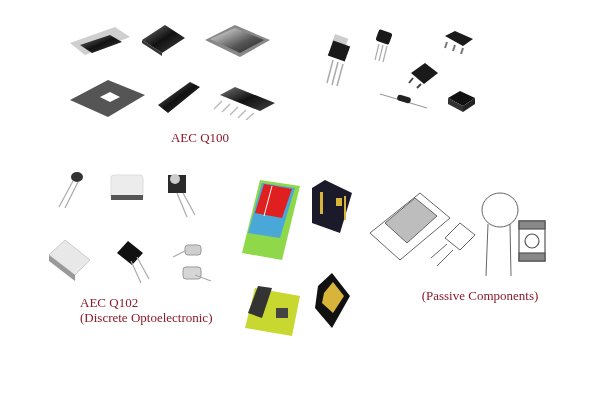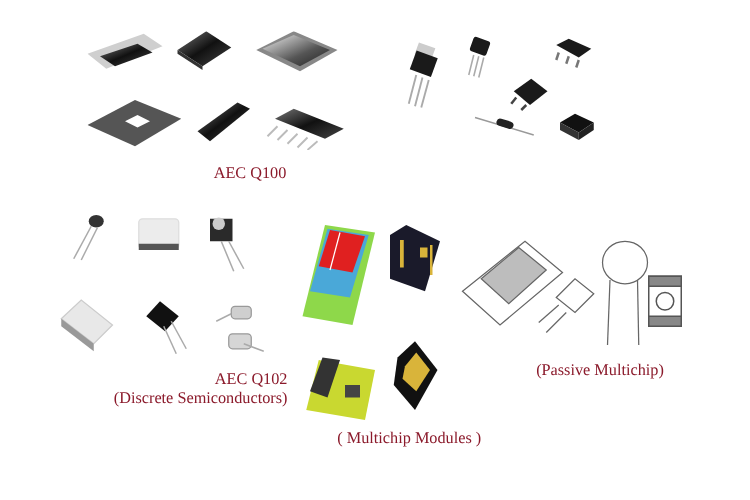--- a/index.html
+++ b/index.html
@@ -11,21 +11,21 @@
     }
     .canvas { position: absolute; left: 0; top: 0; width: 600px; height: 306px; }
     .label {
       position: absolute;
       color: #8b1a2b;
       font-size: 13px;
       line-height: 15px;
       text-align: center;
       white-space: nowrap;
     }
-    .label.left { text-align: right; }
+    .label.left { text-align: left; }
     .art { position: absolute; }
   </style>
 </head>
 <body>
 
 <div class="canvas">
 
   <svg class="art" style="left:70px;top:25px" width="220" height="95" viewBox="0 0 220 95">
     <defs>
       <linearGradient id="gChip" x1="0" y1="0" x2="1" y2="1">
@@ -156,21 +156,21 @@
     </g>
     <g>
       <rect x="140" y="80" width="16" height="10" rx="3" fill="#cfcfcf" stroke="#999"></rect>
       <line x1="140" y1="86" x2="128" y2="92" stroke="#aaa" stroke-width="1.2"></line>
       <rect x="138" y="102" width="18" height="12" rx="3" fill="#d6d6d6" stroke="#999"></rect>
       <line x1="150" y1="110" x2="166" y2="116" stroke="#aaa" stroke-width="1.2"></line>
     </g>
   </svg>
   <div class="label left" style="left:80px;top:295px;width:150px">
     <div>AEC Q102</div>
-    <div>(Discrete Semiconductors)</div>
+    <div>(Discrete Optoelectronic)</div>
   </div>
 
   <svg class="art" style="left:240px;top:178px" width="115" height="160" viewBox="0 0 115 160">
     <g>
       <polygon points="2,75 20,2 60,8 42,82" fill="#8ed84a"></polygon>
       <polygon points="8,55 22,5 55,10 40,60" fill="#4aa8d8"></polygon>
       <polygon points="15,35 24,6 52,11 42,40" fill="#e02020"></polygon>
       <line x1="32" y1="8" x2="24" y2="38" stroke="#fff" stroke-width="1"></line>
     </g>
     <g>
@@ -183,21 +183,20 @@
       <polygon points="5,150 15,110 60,118 52,158" fill="#c9d830"></polygon>
       <polygon points="8,135 18,108 32,110 22,140" fill="#333"></polygon>
       <rect x="36" y="130" width="12" height="10" fill="#444"></rect>
     </g>
     <g>
       <polygon points="78,108 92,95 110,118 92,150 75,130" fill="#111"></polygon>
       <polygon points="84,115 93,104 104,118 93,135 82,125" fill="#d9b43a"></polygon>
     </g>
   </svg>
   <div class="label left" style="left:255px;top:342px;width:130px">
-    <div>( Multichip Modules )</div>
   </div>
 
   <svg class="art" style="left:365px;top:188px" width="190" height="90" viewBox="0 0 190 90">
     <g fill="#fff" stroke="#666" stroke-width="1">
       <polygon points="5,45 55,5 85,30 35,72"></polygon>
       <polygon points="20,35 50,10 72,28 42,55" fill="#bdbdbd"></polygon>
     </g>
     <g fill="#fff" stroke="#666" stroke-width="1">
       <polygon points="80,50 95,35 110,47 95,62"></polygon>
       <line x1="82" y1="56" x2="66" y2="70"></line>
@@ -209,16 +208,16 @@
         <line x1="145" y1="36" x2="146" y2="88"></line>
     </g>
     <g fill="#fff" stroke="#555" stroke-width="1.2">
       <rect x="154" y="33" width="26" height="40"></rect>
       <rect x="154" y="33" width="26" height="8" fill="#888"></rect>
       <rect x="154" y="65" width="26" height="8" fill="#888"></rect>
       <circle cx="167" cy="53" r="7"></circle>
     </g>
   </svg>
   <div class="label" style="left:410px;top:288px;width:140px">
-    <div>(Passive Multichip)</div>
+    <div>(Passive Components)</div>
   </div>
 
 </div>
 
 </body></html>

